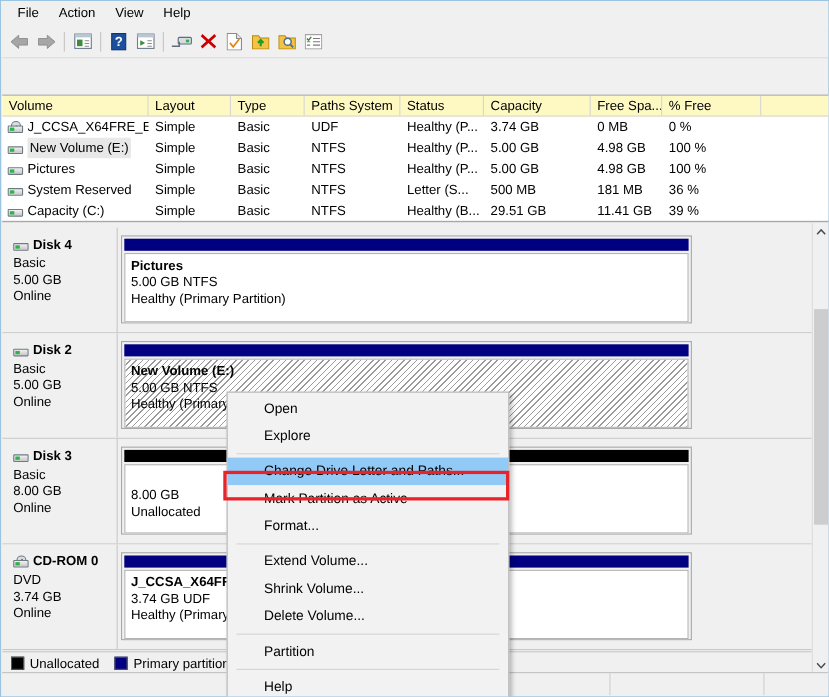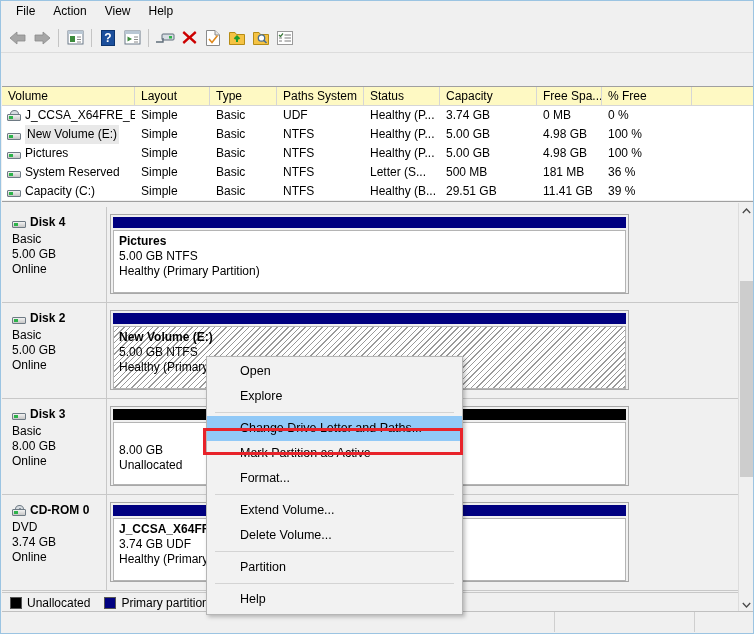--- a/index.html
+++ b/index.html
@@ -698,20 +698,21 @@
 
   <div class="ctxmenu">
     <div class="ctx-item">Open</div>
     <div class="ctx-item">Explore</div>
     <div class="ctx-sep"></div>
     <div class="ctx-item highlight">Change Drive Letter and Paths...</div>
     <div class="ctx-item">Mark Partition as Active</div>
     <div class="ctx-item">Format...</div>
     <div class="ctx-sep"></div>
     <div class="ctx-item">Extend Volume...</div>
+    <div class="ctx-item">Shrink Volume...</div>
     <div class="ctx-item">Delete Volume...</div>
     <div class="ctx-sep"></div>
     <div class="ctx-item">Partition</div>
     <div class="ctx-sep"></div>
     <div class="ctx-item">Help</div>
   </div>
 
   <div class="redbox" style="left:202px; top:427px;"></div>
 
 </div>

